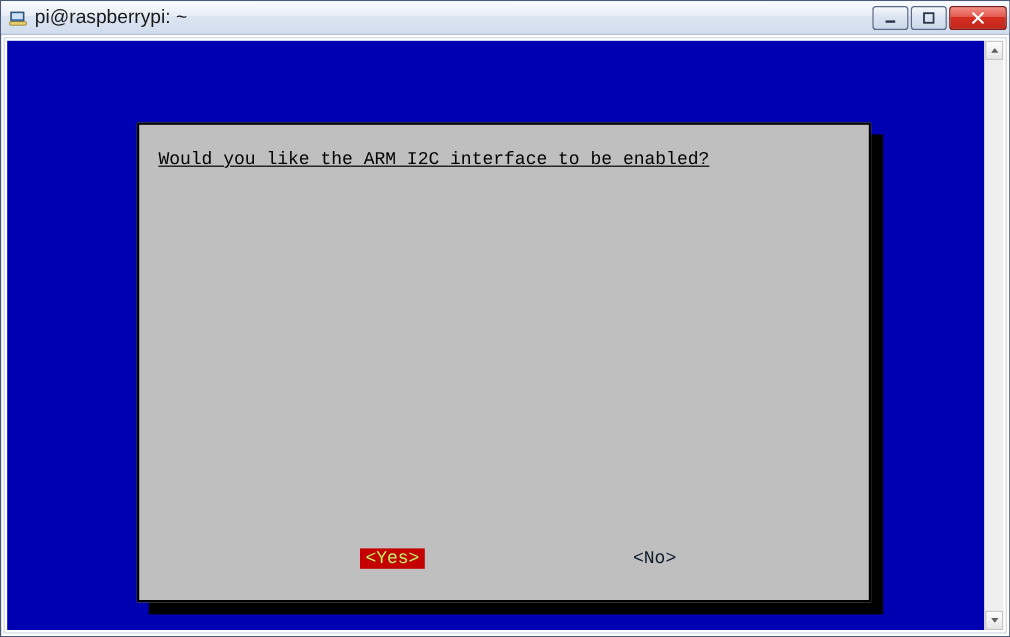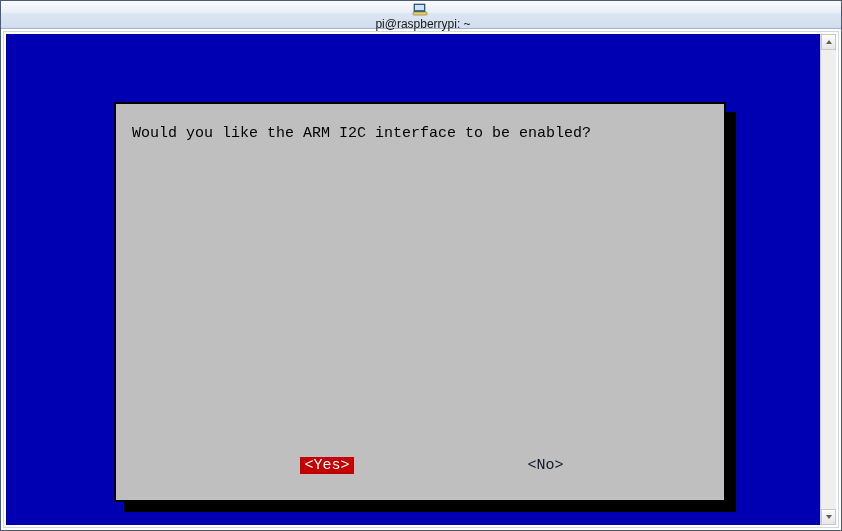--- a/index.html
+++ b/index.html
@@ -20,23 +20,22 @@
     flex-direction: column;
     box-shadow: 0 2px 10px rgba(0,0,0,0.3);
   }
   .titlebar {
     height: 28px;
     background: linear-gradient(to bottom, #f9fbfe 0%, #e8eef7 45%, #dce5f2 46%, #d1ddee 100%);
     border-bottom: 1px solid #a4b3cc;
     display: flex;
     align-items: center;
     padding: 0 2px 0 6px;
-    font-size: 12px;
+    font-size: 16px;
     color: #1a1a1a;
-    flex-direction: column;
   }
   .titlebar .icon {
     width: 16px; height: 16px;
     margin-right: 6px;
     display: inline-flex;
     align-items: center;
     justify-content: center;
   }
   .titlebar .title { flex: 1; }
   .winbtns { display: flex; gap: 0; }
@@ -106,20 +105,21 @@
     top: 68px; left: 108px;
     width: 612px; height: 400px;
     background: #bfbfbf;
     border: 2px solid #000;
   }
   .dialog-body {
     position: absolute;
     top: 12px; left: 10px; right: 10px; bottom: 12px;
     display: flex;
     flex-direction: column;
+    text-decoration: underline;
   }
   .dialog-text {
     font-family: "Courier New", monospace;
     font-size: 15px;
     color: #000;
     padding: 8px 6px;
     line-height: 1.3;
     white-space: pre;
   }
   .dialog-buttons {
@@ -130,21 +130,21 @@
     gap: 170px;
     font-family: "Courier New", monospace;
     font-size: 15px;
   }
   .dlgbtn {
     padding: 0 4px;
     color: #0f172a;
   }
   .dlgbtn.selected {
     background: #c40000;
-    color: #ffffff;
+    color: #bef264;
     margin-left: 28px;
   }
 </style>
 </head>
 <body>
 
 <div class="window">
   <div class="titlebar">
     <span class="icon">
       <svg width="16" height="16" viewBox="0 0 16 16">

